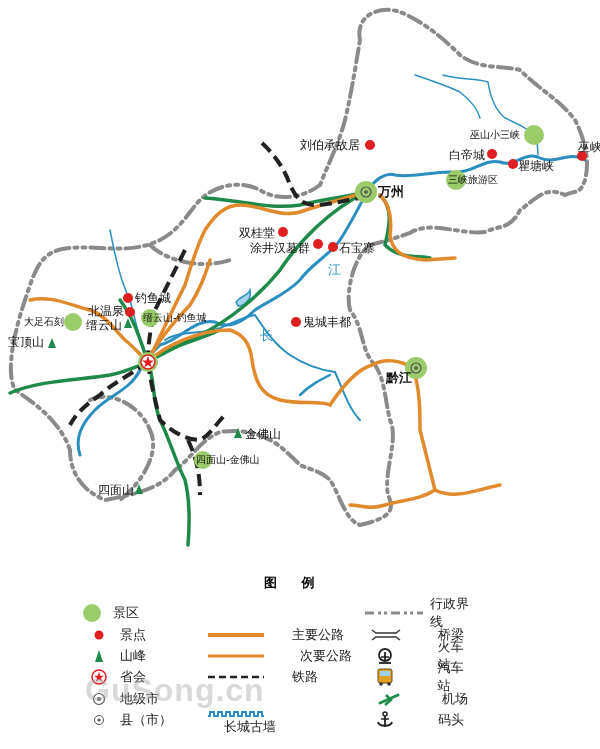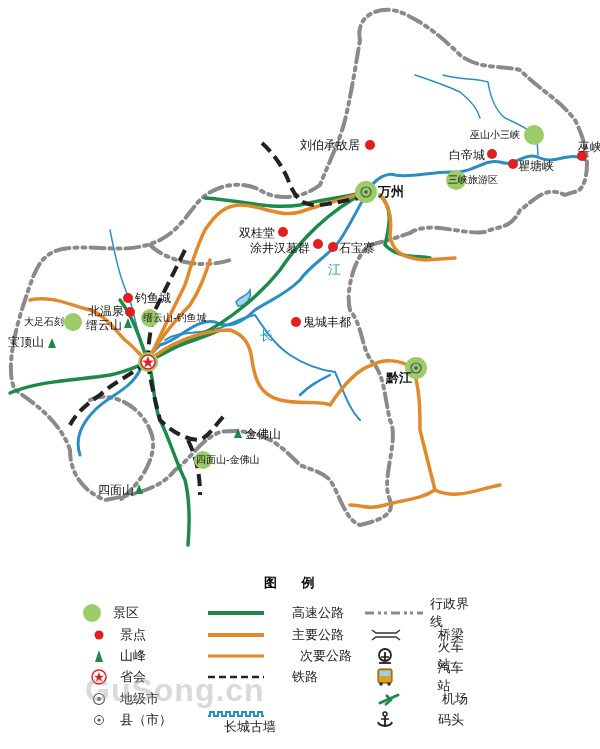--- a/index.html
+++ b/index.html
@@ -194,28 +194,20 @@
   <div class="lg-item" style="left:84px;top:140px;">
     <span class="lg-sym">
         <svg width="12" height="12">
           <circle cx="6" cy="6" r="4.5" fill="none" stroke="#555" stroke-width="1"></circle>
           <circle cx="6" cy="6" r="1.6" fill="#555"></circle>
         </svg>
       </span>
     <span class="lg-label">县（市）</span>
   </div>
 
-  <div class="lg-item" style="left:208px;top:33px;">
-    <span class="lg-line-sym">
-        <svg width="56" height="6">
-          <line x1="0" y1="3" x2="56" y2="3" stroke="#1e8a4a" stroke-width="4"></line>
-        </svg>
-      </span>
-    <span class="lg-label">高速公路</span>
-  </div>
   <div class="lg-item" style="left:208px;top:55px;">
     <span class="lg-line-sym">
         <svg width="56" height="6">
           <line x1="0" y1="3" x2="56" y2="3" stroke="#e08a2c" stroke-width="4"></line>
         </svg>
       </span>
     <span class="lg-label">主要公路</span>
   </div>
   <div class="lg-item" style="left:208px;top:76px;gap:8px;">
     <span class="lg-line-sym">

